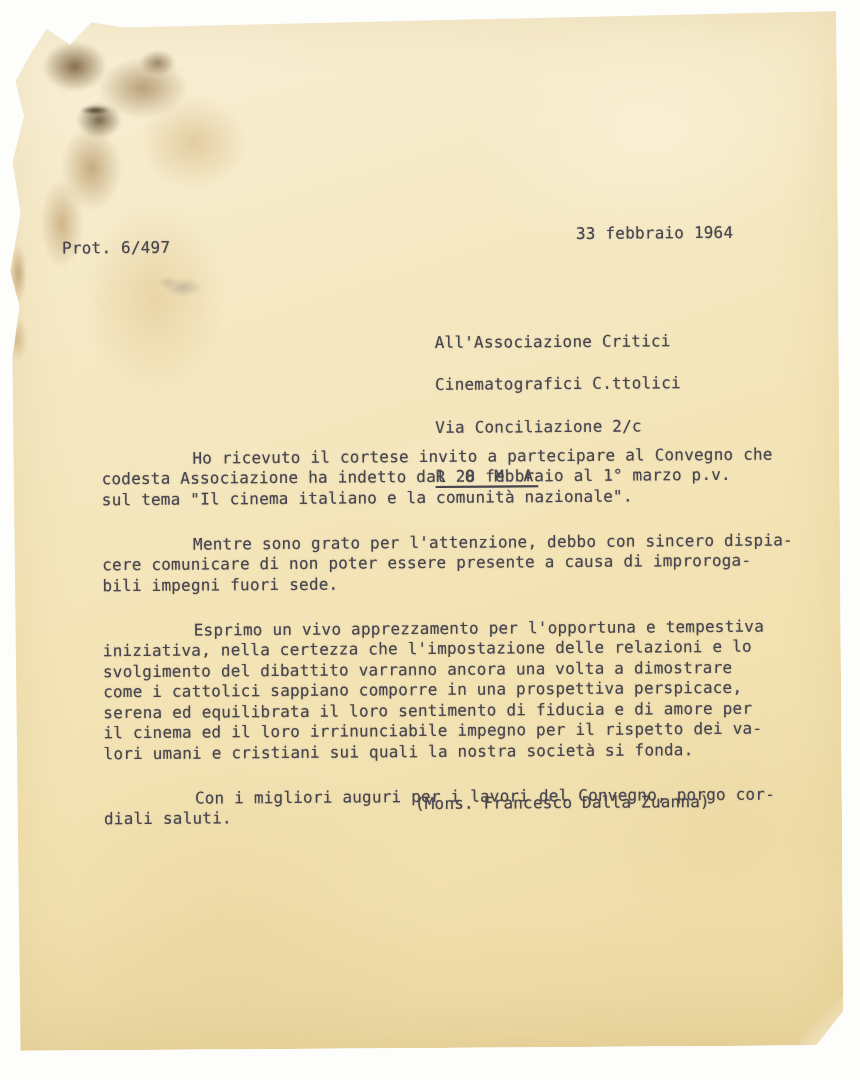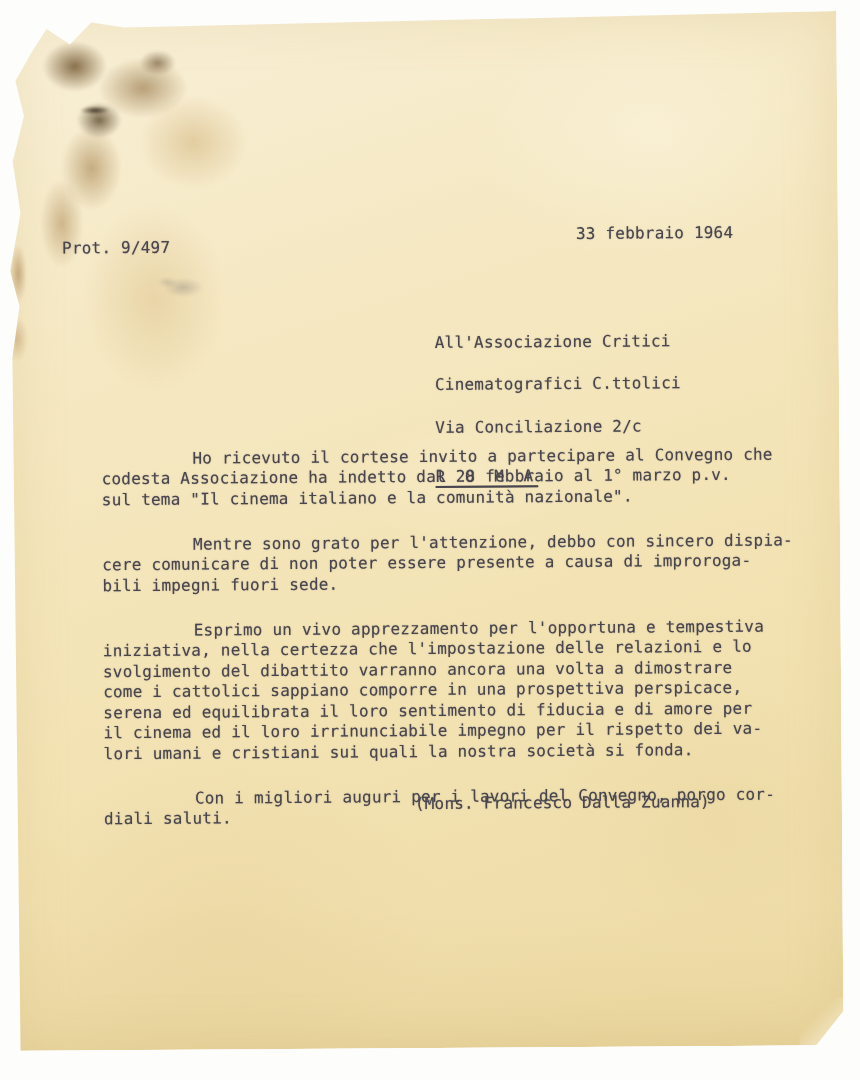--- a/index.html
+++ b/index.html
@@ -82,21 +82,21 @@
 <body>
 
 <div class="scan">
   <div class="paper">
 
     <div class="texture"></div>
     <div class="stain"></div>
     <div class="smudge"></div>
     <div class="fold"></div>
 
-    <div class="ink protocol">Prot. 9/497</div>
+    <div class="ink protocol">Prot. 6/497</div>
 
     <div class="ink date">33 febbraio 1964</div>
 
     <div class="ink recipient">
       <div>All'Associazione Critici</div>
       <div>Cinematografici C.ttolici</div>
       <div>Via Conciliazione 2/c</div>
       <div class="city">R O M A</div>
     </div>
 

